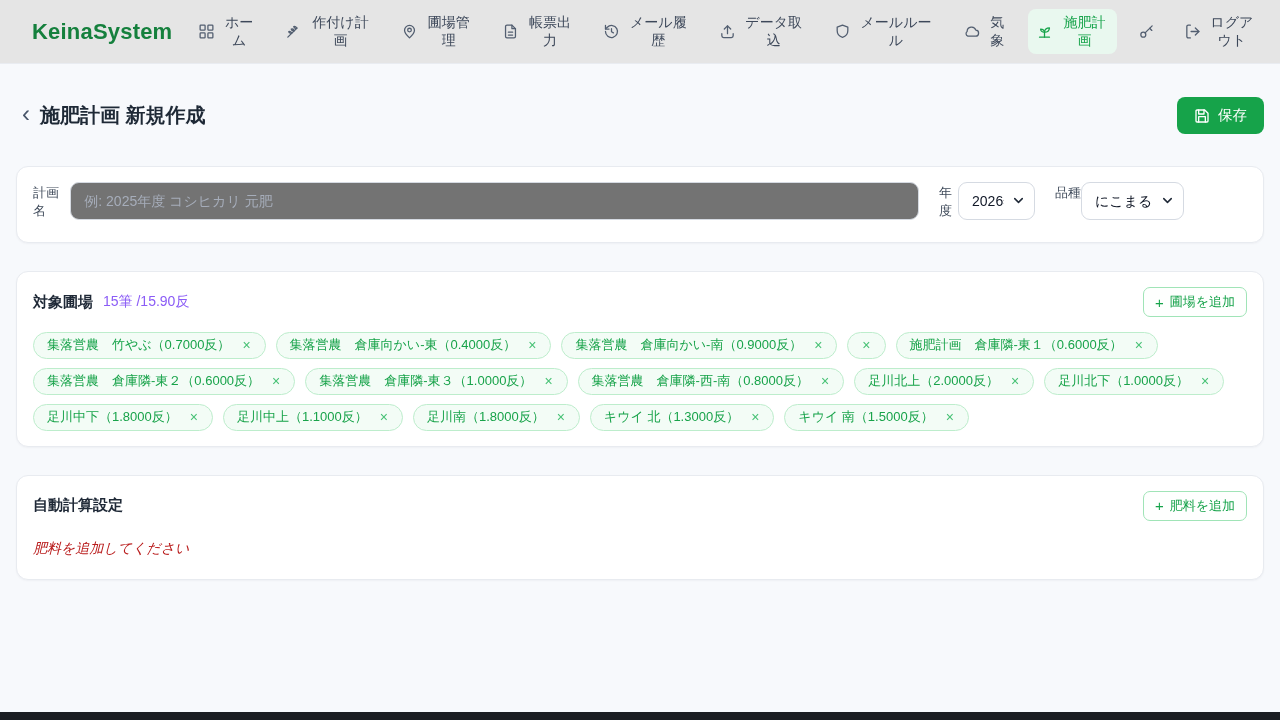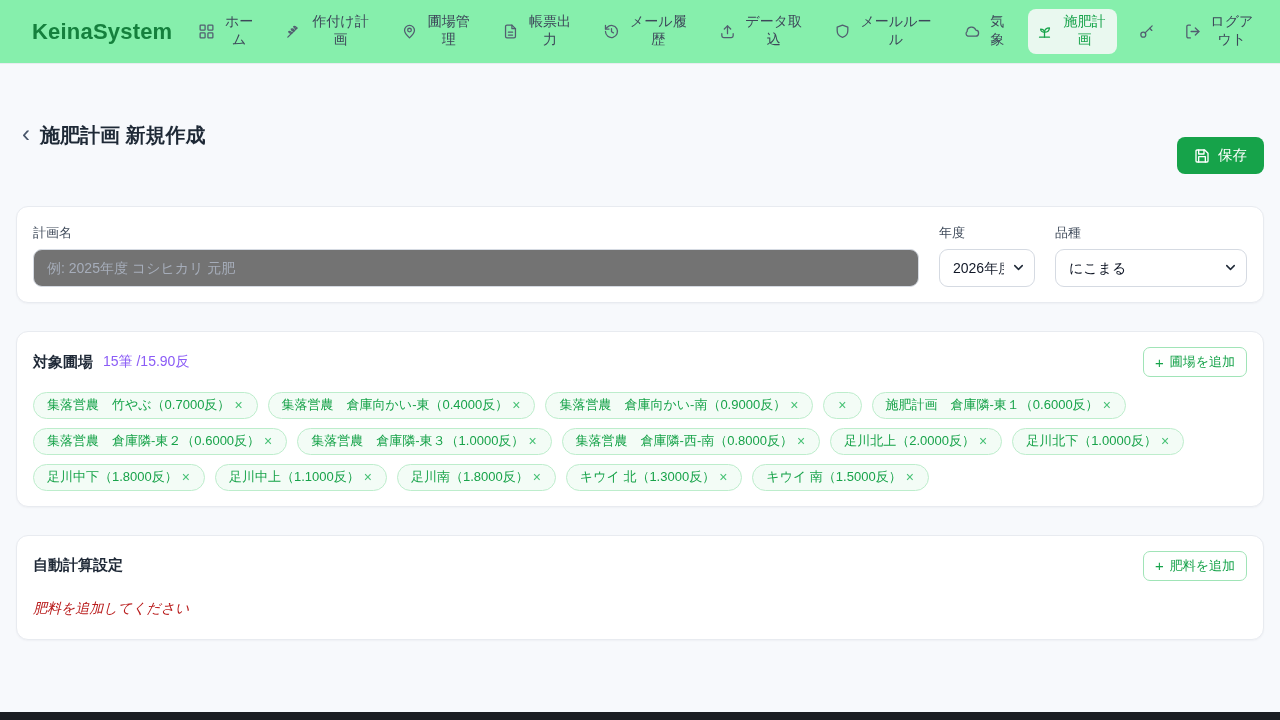--- a/index.html
+++ b/index.html
@@ -5,53 +5,53 @@
   * { margin:0; padding:0; box-sizing:border-box; }
   html,body { width:1280px; height:720px; }
   body {
     font-family:"Liberation Sans","DejaVu Sans",sans-serif;
     background:#f7f9fc; color:#1f2937; overflow:hidden; position:relative;
   }
   button { font-family:inherit; background:none; border:none; cursor:pointer; }
 
   
   .header {
-    height:64px; background:#86efac; border-bottom:1px solid #e9ecf1;
+    height:64px; background:#e5e5e5; border-bottom:1px solid #e9ecf1;
     display:flex; align-items:center; padding:0 16px 0 32px;
   }
   .brand { font-size:22px; font-weight:700; color:#15803d; letter-spacing:.2px; cursor:pointer; }
   .nav { margin-left:auto; display:flex; align-items:center; gap:13px; }
   .nav-item {
     display:flex; align-items:center; gap:7px; padding:5px 8px; border-radius:8px;
-    color:#3d485a; font-size:14px; line-height:1.25; cursor:pointer;font-family:Liberation Mono, monospace;
+    color:#3d485a; font-size:14px; line-height:1.25; cursor:pointer;
   }
   .nav-item svg { flex:0 0 auto; color:#525e70; }
   .nav-item.active { background:#e9f8ef; color:#16a34a; }
   .nav-item.active svg { color:#16a34a; }
   .nav-label { text-align:center; word-break:break-all; line-break:anywhere; }
   .lw1{width:1.45em}.lw2{width:2.45em}.lw3{width:3.45em}.lw4{width:4.45em}.lw5{width:5.45em}
 
   
   .main { padding:0 16px; }
   .title-row { display:flex; align-items:center; margin:33px 0 32px; }
   .back-btn { font-size:24px; color:#475569; padding:0 10px 3px 6px; line-height:1; }
   .page-title { font-size:20px; font-weight:700; color:#1e2936; }
   .save-btn {
     margin-left:auto; display:flex; align-items:center; gap:8px;
     background:#16a34a; color:#ffffff; font-size:14.5px; font-weight:500;
-    padding:9px 17px; border-radius:8px;margin-top:40px;
+    padding:9px 17px; border-radius:8px;
   }
   .card {
     background:#ffffff; border:1px solid #e8ebf0; border-radius:12px;
     box-shadow:0 1px 2px rgba(16,24,40,.04); padding:15px 16px; margin-bottom:28px;
   }
 
   
   .form-row { display:flex; gap:20px; }
-  .fgroup { display:flex; flex-direction:column; }
+  .fgroup { display:flex; }
   .fgroup.grow { flex:1; }
   .flabel { font-size:13px; color:#3f4a5a; margin:2px 0 7px; }
   .tinput {
     height:38px; width:100%; border:1px solid #d5dae2; border-radius:9px;
     padding:0 13px; font-size:14px; color:#111827; background:#737373; outline:none;
     font-family:inherit;
   }
   .tinput::placeholder { color:#a6adba; }
   .selwrap { position:relative; }
   .selwrap select {
@@ -69,21 +69,21 @@
   .sec-sub { margin-left:10px; font-size:14px; color:#8b5cf6; }
   .add-btn {
     margin-left:auto; display:flex; align-items:center; gap:6px;
     border:1px solid #a0e4b7; color:#16a34a; background:#fefffe;
     font-size:13px; padding:5px 11px; border-radius:7px;
   }
   .add-btn .plus { font-size:15px; line-height:1; }
 
   .tags { display:flex; flex-wrap:wrap; gap:9px 10px; margin-top:15px; }
   .tag {
-    display:inline-flex; align-items:center; gap:3px;
+    display:inline-flex; align-items:center; gap:11px;
     background:#f3fcf6; border:1px solid #bdedcc; color:#18a34a;
     border-radius:999px; padding:4px 13px; font-size:13px; line-height:1.3;
   }
   .tag-x { color:#46c174; font-size:14px; line-height:1; padding:0 1px; }
 
   .empty-msg { margin:19px 0 6px; font-size:14px; color:#b91c1c;font-style:italic; }
 
   .bottom-edge { position:fixed; left:0; right:0; bottom:0; height:8px; background:#1a1d22; }
 </style>
 </head>

